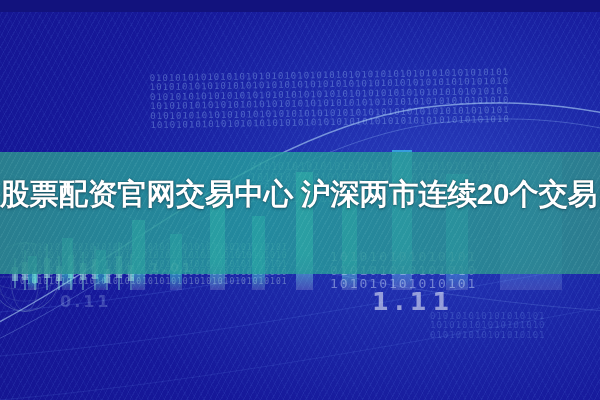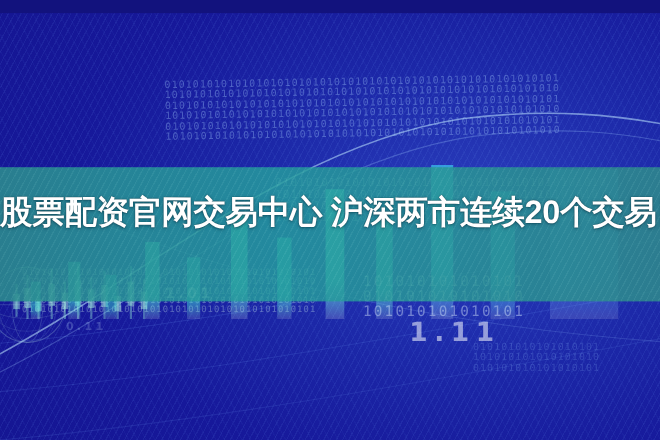--- a/index.html
+++ b/index.html
@@ -58,21 +58,21 @@
   .bigdigits{
     position:absolute;
     font-family:"DejaVu Sans","Liberation Sans",sans-serif;
     font-weight:700;
     color:rgba(240,248,255,0.5);
     letter-spacing:6px;
     pointer-events:none; user-select:none;
   }
   #bd1{ left:372px; top:276px; font-size:24px; color:rgba(245,250,255,0.55); }
   #bd2{ left:150px; top:248px; font-size:13px; color:rgba(235,255,250,0.38); letter-spacing:3px; }
-  #bd3{ left:60px; top:280px; font-size:10px; color:rgba(200,230,255,0.22); letter-spacing:3px; }
+  #bd3{ left:60px; top:280px; font-size:16px; color:rgba(200,230,255,0.22); letter-spacing:3px; }
 
   
   .bar{ position:absolute; bottom:0; pointer-events:none; }
 
   
   .stick{ position:absolute; pointer-events:none; background:rgba(150,235,215,0.40); }
 
   
   .arcs{ position:absolute; inset:0; pointer-events:none; }
 

